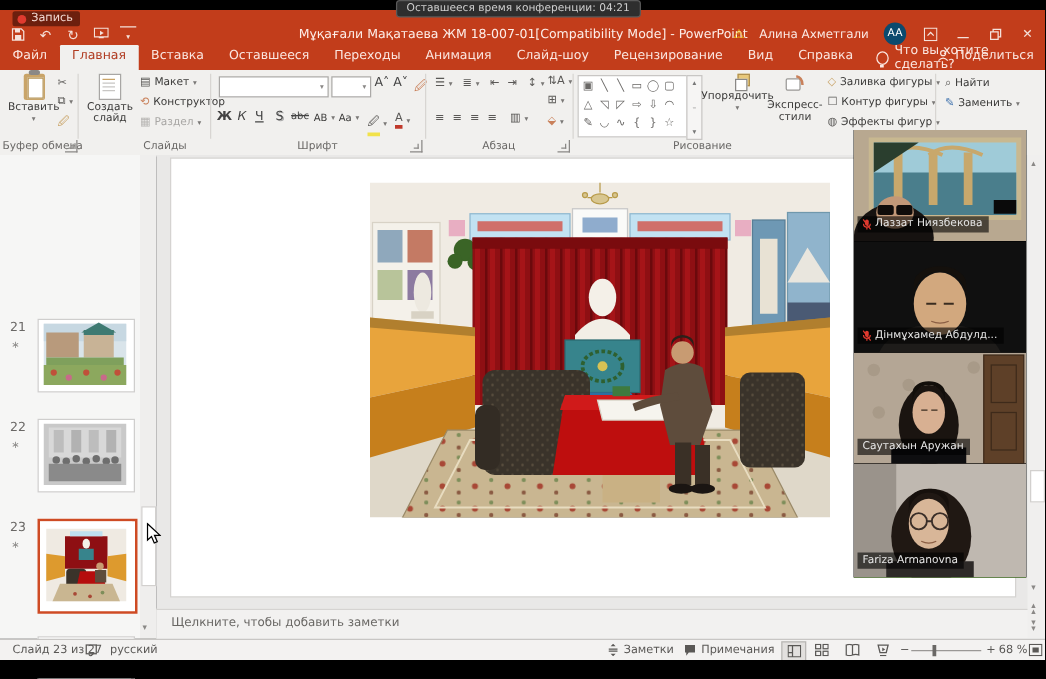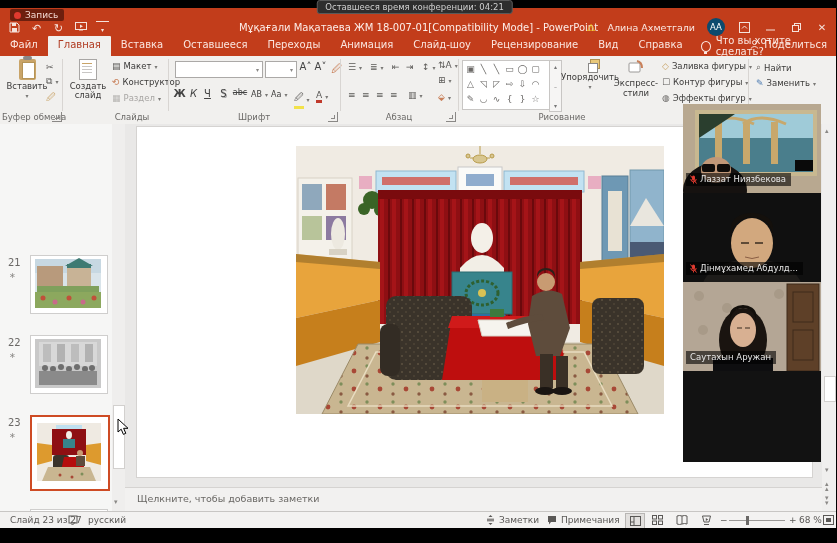--- a/index.html
+++ b/index.html
@@ -743,20 +743,37 @@
         <ellipse cx="60" cy="48" rx="13" ry="17" fill="#D8B092"></ellipse>
         <path d="M47,40 a13,14 0 0 1 26,0 l0,-8 a13,9 0 0 0 -26,0 z" fill="#120E0A"></path>
         <path d="M54,46 h5 M62,46 h5" stroke="#3A2C20"></path>
         <rect x="30" y="76" width="60" height="13" fill="#0E0E10"></rect>
       </svg>
       <span class="vname" style="top:69px;">
         <span>Саутахын Аружан</span>
       </span>
     </div>
 
+    <div class="vtile active" style="top:267px;height:91px;">
+      <svg width="138" height="91" viewBox="0 0 138 91">
+        <rect width="138" height="91" fill="#BFB8B0"></rect>
+        <rect x="0" y="0" width="34" height="91" fill="#9A938B"></rect>
+        <ellipse cx="62" cy="58" rx="32" ry="38" fill="#201813"></ellipse>
+        <ellipse cx="60" cy="48" rx="16" ry="20" fill="#D8B698"></ellipse>
+        <path d="M44,40 a16,17 0 0 1 32,0 l0,-9 a16,11 0 0 0 -32,0 z" fill="#16100C"></path>
+        <circle cx="52" cy="46" r="6.5" fill="none" stroke="#3A2E28" stroke-width="1.5"></circle>
+        <circle cx="69" cy="46" r="6.5" fill="none" stroke="#3A2E28" stroke-width="1.5"></circle>
+        <path d="M58.5,46 h4" stroke="#3A2E28" stroke-width="1.5"></path>
+        <path d="M54,62 q6,3 12,0" stroke="#8A5E44" fill="none"></path>
+        <rect x="26" y="78" width="70" height="13" fill="#2E2A28"></rect>
+      </svg>
+      <span class="vname" style="top:71px;">
+        <span>Fariza Armanovna</span>
+      </span>
+    </div>
   </div>
 
   <div class="abs cursor" style="left:117px;top:418px;">
     <svg width="12" height="18" viewBox="0 0 12 18">
         <path d="M1,1 L1,14 L4.2,11.2 L6.4,16.4 L8.8,15.3 L6.6,10.3 L11,10.3 Z" fill="#FFF" stroke="#000" stroke-width="1"></path>
       </svg>
   </div>
 
 </div>
 

